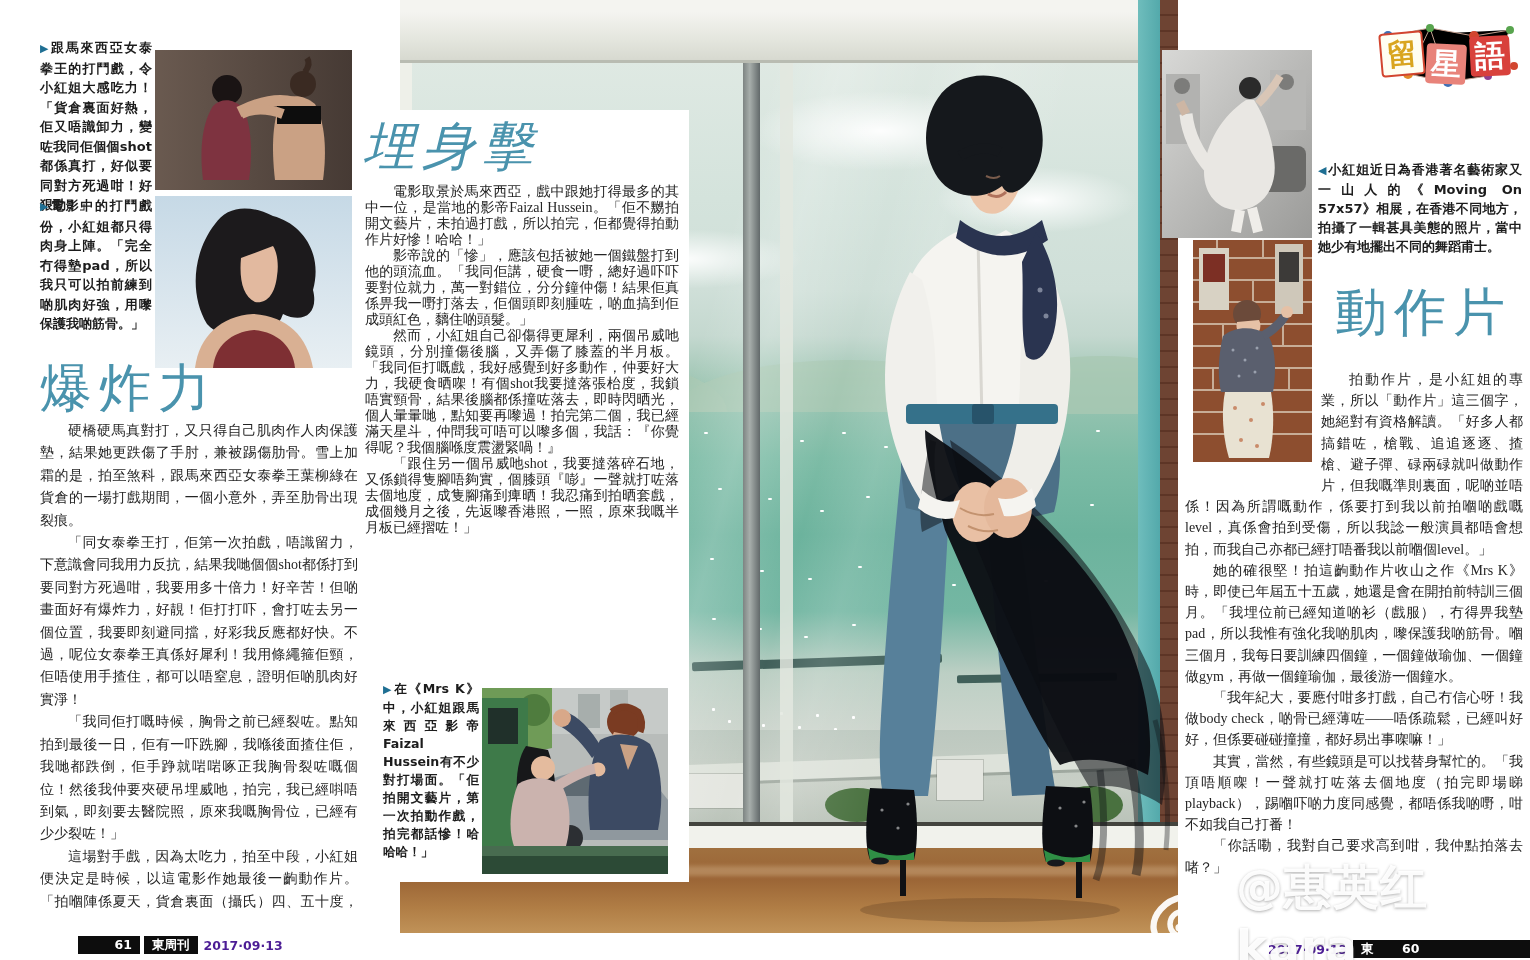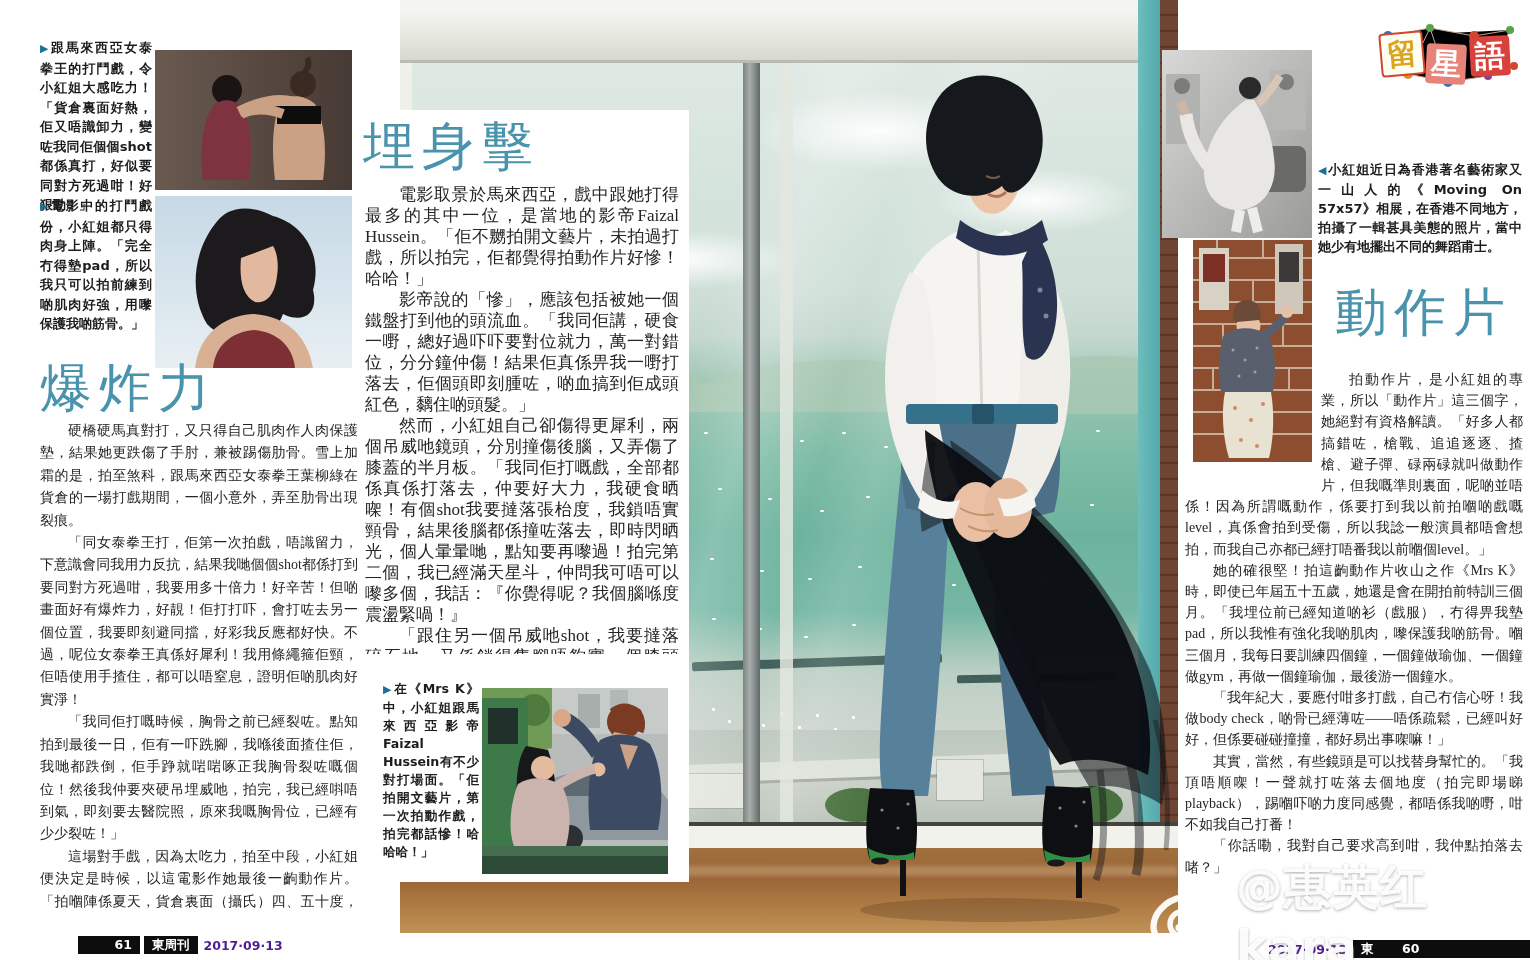--- a/index.html
+++ b/index.html
@@ -7,21 +7,21 @@
          font-family:"Liberation Serif", serif;color:#222;}
   
   .abs{position:absolute;}
   .caption{font-family:"DejaVu Sans", sans-serif;font-weight:bold;color:#1c1c1c;
            font-size:13px;line-height:19.5px;text-align:justify;}
   .caption .mk{color:#1f6f93;font-size:11px;margin-right:1px;}
   .headline{font-family:"DejaVu Sans", sans-serif;color:#4a93ad;font-weight:400;
             letter-spacing:7px;font-size:52px;line-height:1;}
   .bodytext p{margin:0;text-indent:2em;text-align:justify;color:#242424;}
   .lcol p{font-size:14px;line-height:22.4px;}
-  .mcol p{font-size:17px;line-height:21px;}
+  .mcol p{font-size:14px;line-height:16px;}
   .rcol p{font-size:14px;line-height:21.2px;}
   
   .photoframe{overflow:hidden;}
   
   #main-photo{left:400px;top:0;width:778px;height:933px;background:#e9ece6;overflow:hidden;}
   #main-photo .wall-top{position:absolute;left:0;top:0;width:100%;height:60px;
       background:linear-gradient(#f4f4f0 0 20%, #e6e8e0 60%, #d7d9d0 100%);
       border-bottom:3px solid #b9bcb2;}
   #main-photo .glass{position:absolute;left:12px;top:60px;right:16px;bottom:107px;overflow:hidden;
       background:linear-gradient(#dfe9e3 0%, #d4e3dc 18%, #cfdfd8 30%, #c4d8cf 36%, #9fc6b4 42%,
@@ -61,21 +61,21 @@
       background:repeating-linear-gradient(#6e4433 0 14px, #5d3526 14px 16px);}
   .sill{position:absolute;left:0;right:0;bottom:85px;height:22px;background:#f1f2ec;
       border-top:4px solid #43443e;}
   .floor{position:absolute;left:0;right:0;bottom:0;height:85px;
       background:linear-gradient(#a0703f, #9a6435 35%, #b07d45 70%, #c09258 100%);}
   .floor::after{content:"";position:absolute;left:0;right:0;top:18px;height:10px;
       background:rgba(255,235,200,.25);filter:blur(2px);}
   .figure{position:absolute;left:410px;top:60px;width:360px;height:873px;}
   
   #mid-panel{left:357px;top:110px;width:332px;height:772px;background:#fff;}
-  #mid-panel .headline{margin:10px 0 12px 6px;}
+  #mid-panel .headline{margin:10px 0 12px 6px;font-style:italic;}
   #mid-panel .bodytext{margin:0 10px 0 8px;}
   
   #right-page{left:1178px;top:0;width:352px;height:960px;background:#fff;}
   
   .logo-box{position:absolute;width:40px;height:40px;display:flex;align-items:center;justify-content:center;
       font-family:"DejaVu Sans", sans-serif;font-weight:bold;font-size:30px;border-radius:4px;}
   
   .footer{display:flex;align-items:center;font-family:"DejaVu Sans", sans-serif;font-size:12.5px;}
   .fbox{background:#0d0d0d;color:#fff;padding:1px 8px;font-weight:bold;height:16px;line-height:16px;}
   .fdate{color:#4c1d95;font-weight:bold;margin:0 6px;}
@@ -234,21 +234,21 @@
     <p>「同女泰拳王打，佢第一次拍戲，唔識留力，下意識會同我用力反抗，結果我哋個個shot都係打到要同對方死過咁，我要用多十倍力！好辛苦！但啲畫面好有爆炸力，好靚！佢打打吓，會打咗去另一個位置，我要即刻避同擋，好彩我反應都好快。不過，呢位女泰拳王真係好犀利！我用條繩箍佢頸，佢唔使用手揸住，都可以唔窒息，證明佢啲肌肉好實淨！</p>
     <p>「我同佢打嘅時候，胸骨之前已經裂咗。點知拍到最後一日，佢有一吓跣腳，我喺後面揸住佢，我哋都跌倒，佢手踭就啱啱啄正我胸骨裂咗嘅個位！然後我仲要夾硬吊埋威吔，拍完，我已經唞唔到氣，即刻要去醫院照，原來我嘅胸骨位，已經有少少裂咗！」</p>
     <p>這場對手戲，因為太吃力，拍至中段，小紅姐便決定是時候，以這電影作她最後一齣動作片。「拍嗰陣係夏天，貨倉裏面（攝氏）四、五十度，消耗我好大體力！實在太辛苦！而且，我年紀大，我好感覺到好多動作，我已經要用加倍嘅力度去做，所以，真係要last one！」</p>
   </div>
 
   <div class="abs" id="mid-panel">
     <div class="headline">埋身擊</div>
     <div class="bodytext mcol" style="height:470px;overflow:hidden;">
       <p>電影取景於馬來西亞，戲中跟她打得最多的其中一位，是當地的影帝Faizal Hussein。「佢不嬲拍開文藝片，未拍過打戲，所以拍完，佢都覺得拍動作片好慘！哈哈！」</p>
       <p>影帝說的「慘」，應該包括被她一個鐵盤打到他的頭流血。「我同佢講，硬食一嘢，總好過吓吓要對位就力，萬一對錯位，分分鐘仲傷！結果佢真係畀我一嘢打落去，佢個頭即刻腫咗，啲血搞到佢成頭紅色，黐住啲頭髮。」</p>
-      <p>然而，小紅姐自己卻傷得更犀利，兩個吊威吔鏡頭，分別撞傷後腦，又弄傷了膝蓋的半月板。「我同佢打嘅戲，全部都係真係打落去，仲要好大力，我硬食晒㗎！有個shot我要撻落張枱度，我鎖唔實頸骨，結果後腦都係撞咗落去，即時閃晒光，個人暈暈哋，點知要再嚟過！拍完第二個，我已經滿天星斗，仲問我可唔可以嚟多個，我話：『你覺得呢？我個腦喺度震盪緊喎！』</p>
+      <p>然而，小紅姐自己卻傷得更犀利，兩個吊威吔鏡頭，分別撞傷後腦，又弄傷了膝蓋的半月板。「我同佢打嘅戲，我好感覺到好多動作，仲要好大力，我硬食晒㗎！有個shot我要撻落張枱度，我鎖唔實頸骨，結果後腦都係撞咗落去，即時閃晒光，個人暈暈哋，點知要再嚟過！拍完第二個，我已經滿天星斗，仲問我可唔可以嚟多個，我話：『你覺得呢？我個腦喺度震盪緊喎！』</p>
       <p>「跟住另一個吊威吔shot，我要撻落碎石地，又係鎖得隻腳唔夠實，個膝頭『嘭』一聲就打咗落去個地度，成隻腳痛到痺晒！我忍痛到拍晒套戲，成個幾月之後，先返嚟香港照，一照，原來我嘅半月板已經摺咗！」</p>
     </div>
     <div class="caption" style="position:absolute;left:26px;top:570px;width:96px;font-size:12.6px;line-height:18px;">
       <span class="mk">▶</span><span>在《Mrs K》中，小紅姐跟馬來西亞影帝Faizal Hussein有不少對打場面。「佢拍開文藝片，第一次拍動作戲，拍完都話慘！哈哈哈！」</span>
     </div>
     <div class="photoframe" style="position:absolute;left:125px;top:578px;width:186px;height:186px;">
       <svg viewBox="0 0 186 186" width="186" height="186">
         <rect width="186" height="186" fill="#b8bcba"></rect>
         <rect x="60" y="0" width="126" height="46" fill="#c6cac8"></rect>
         <rect x="96" y="6" width="22" height="34" fill="#a7aeac"></rect>

